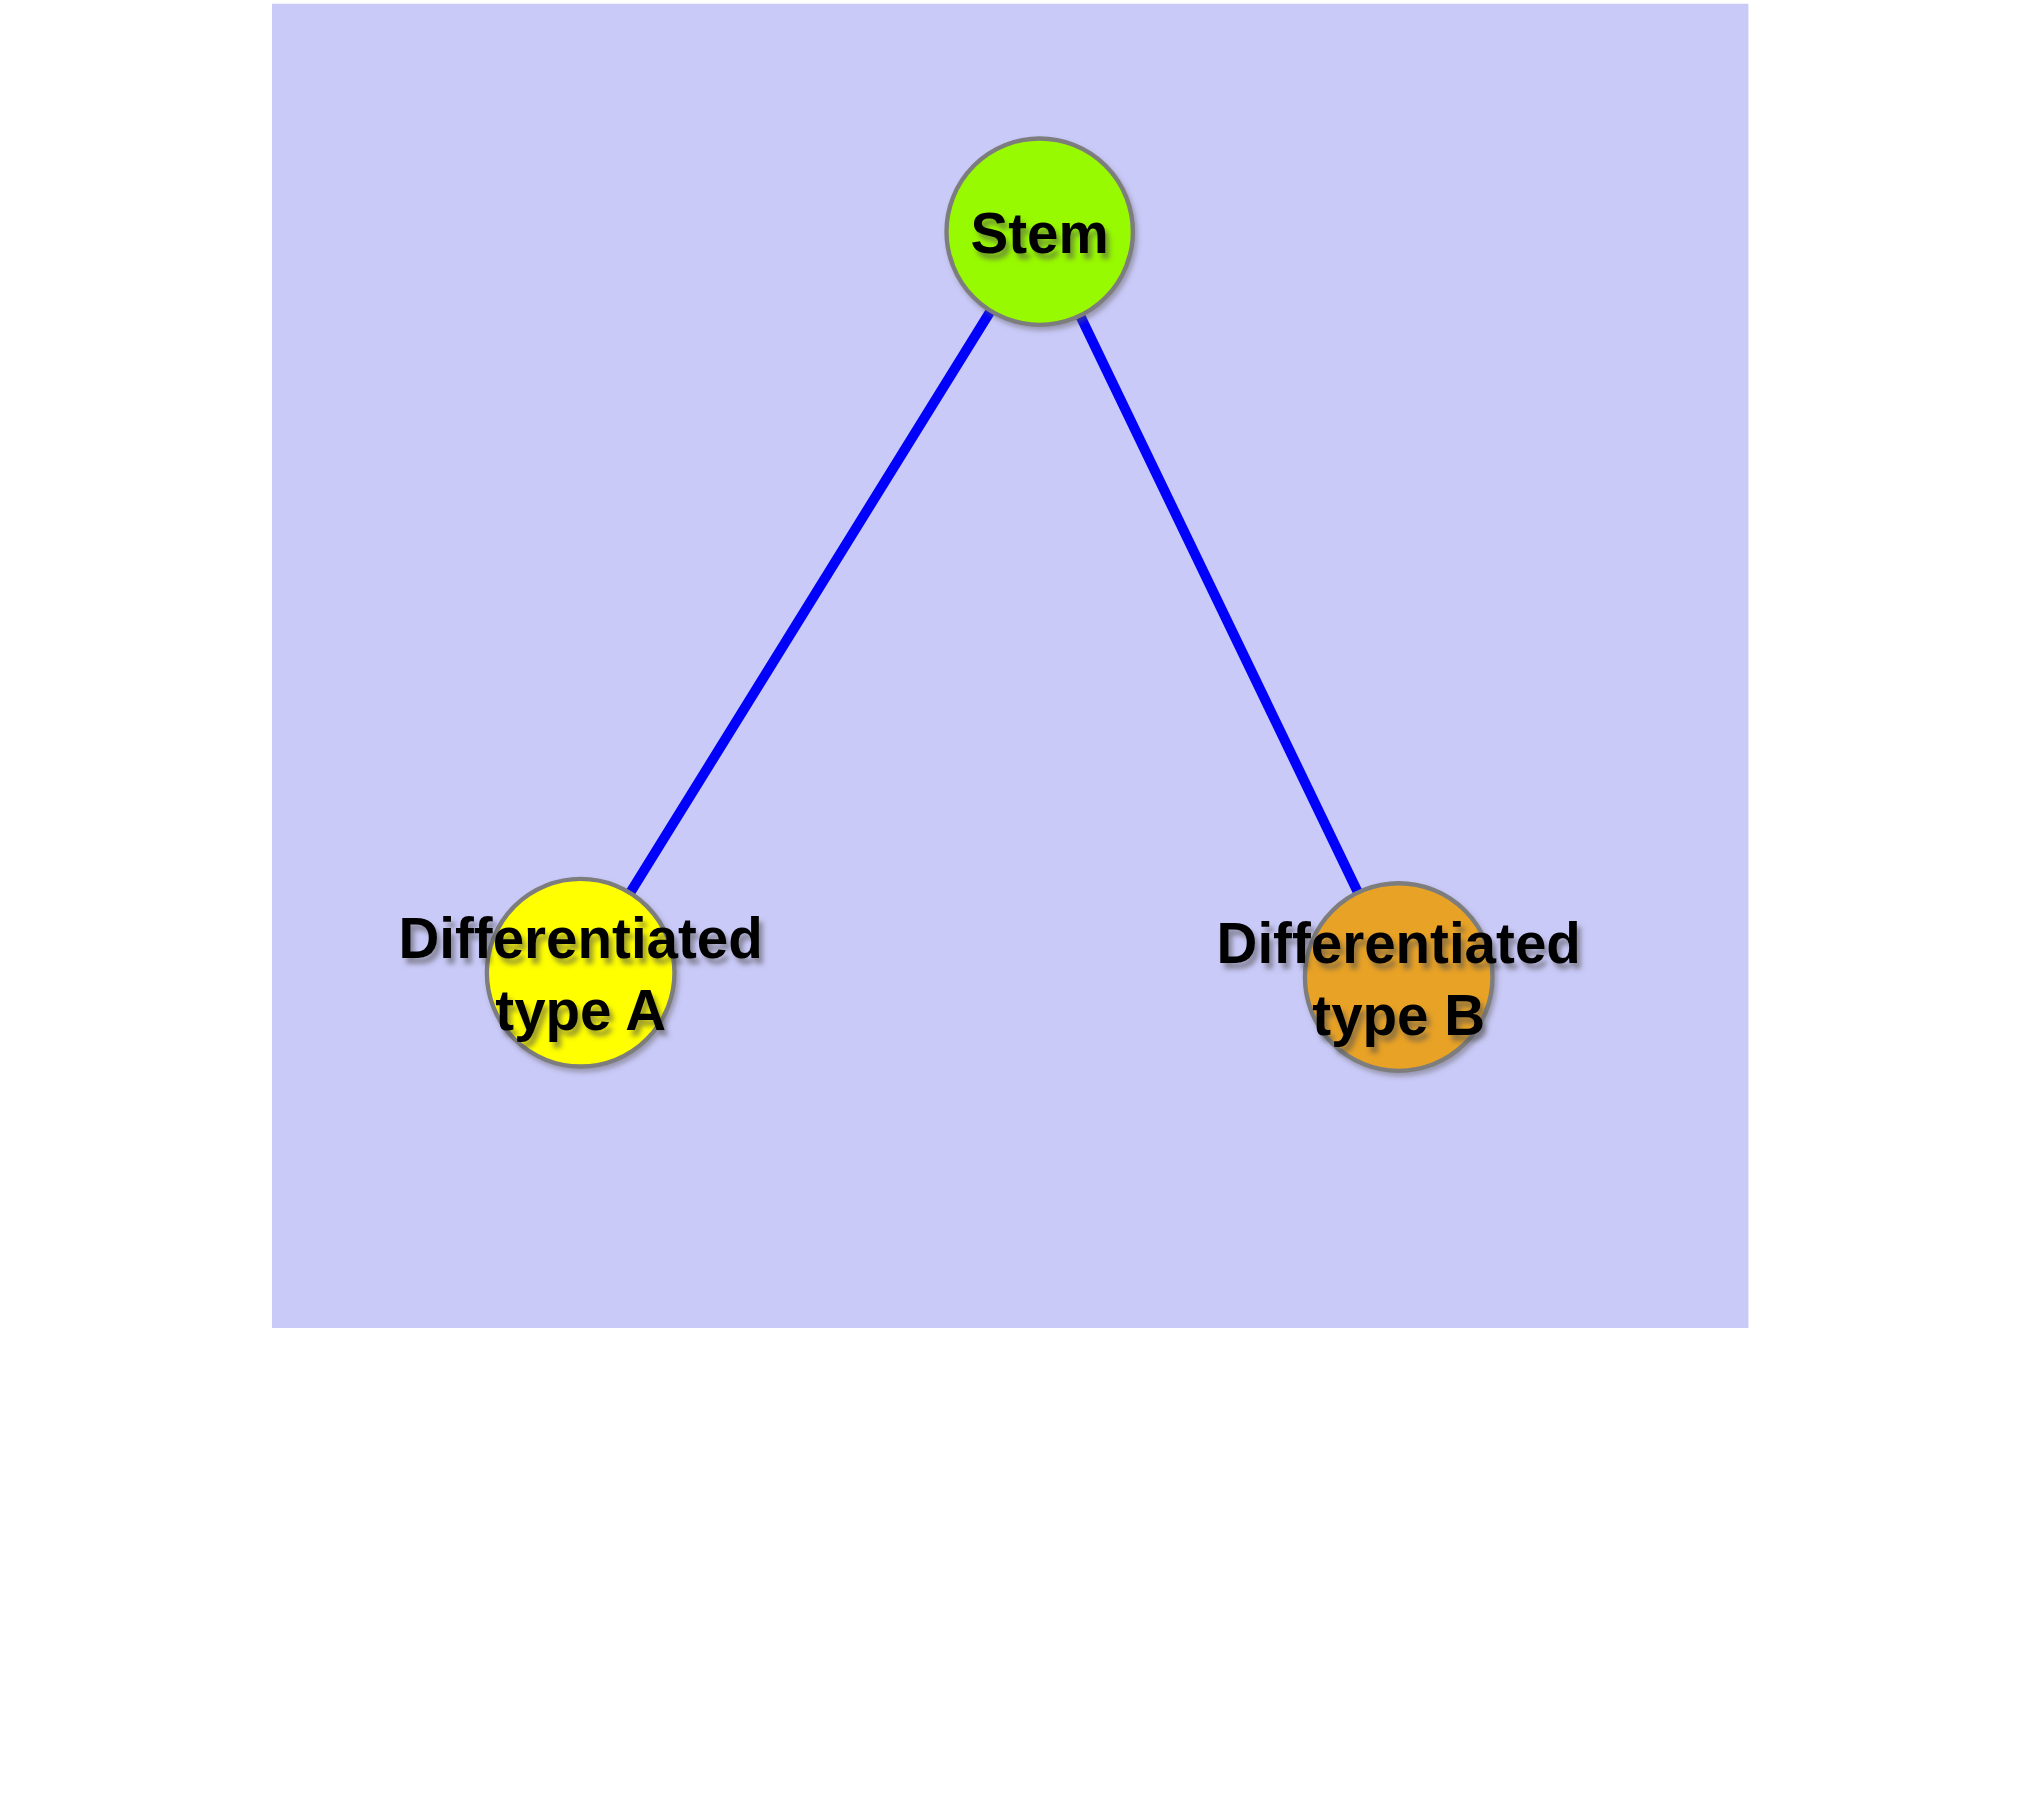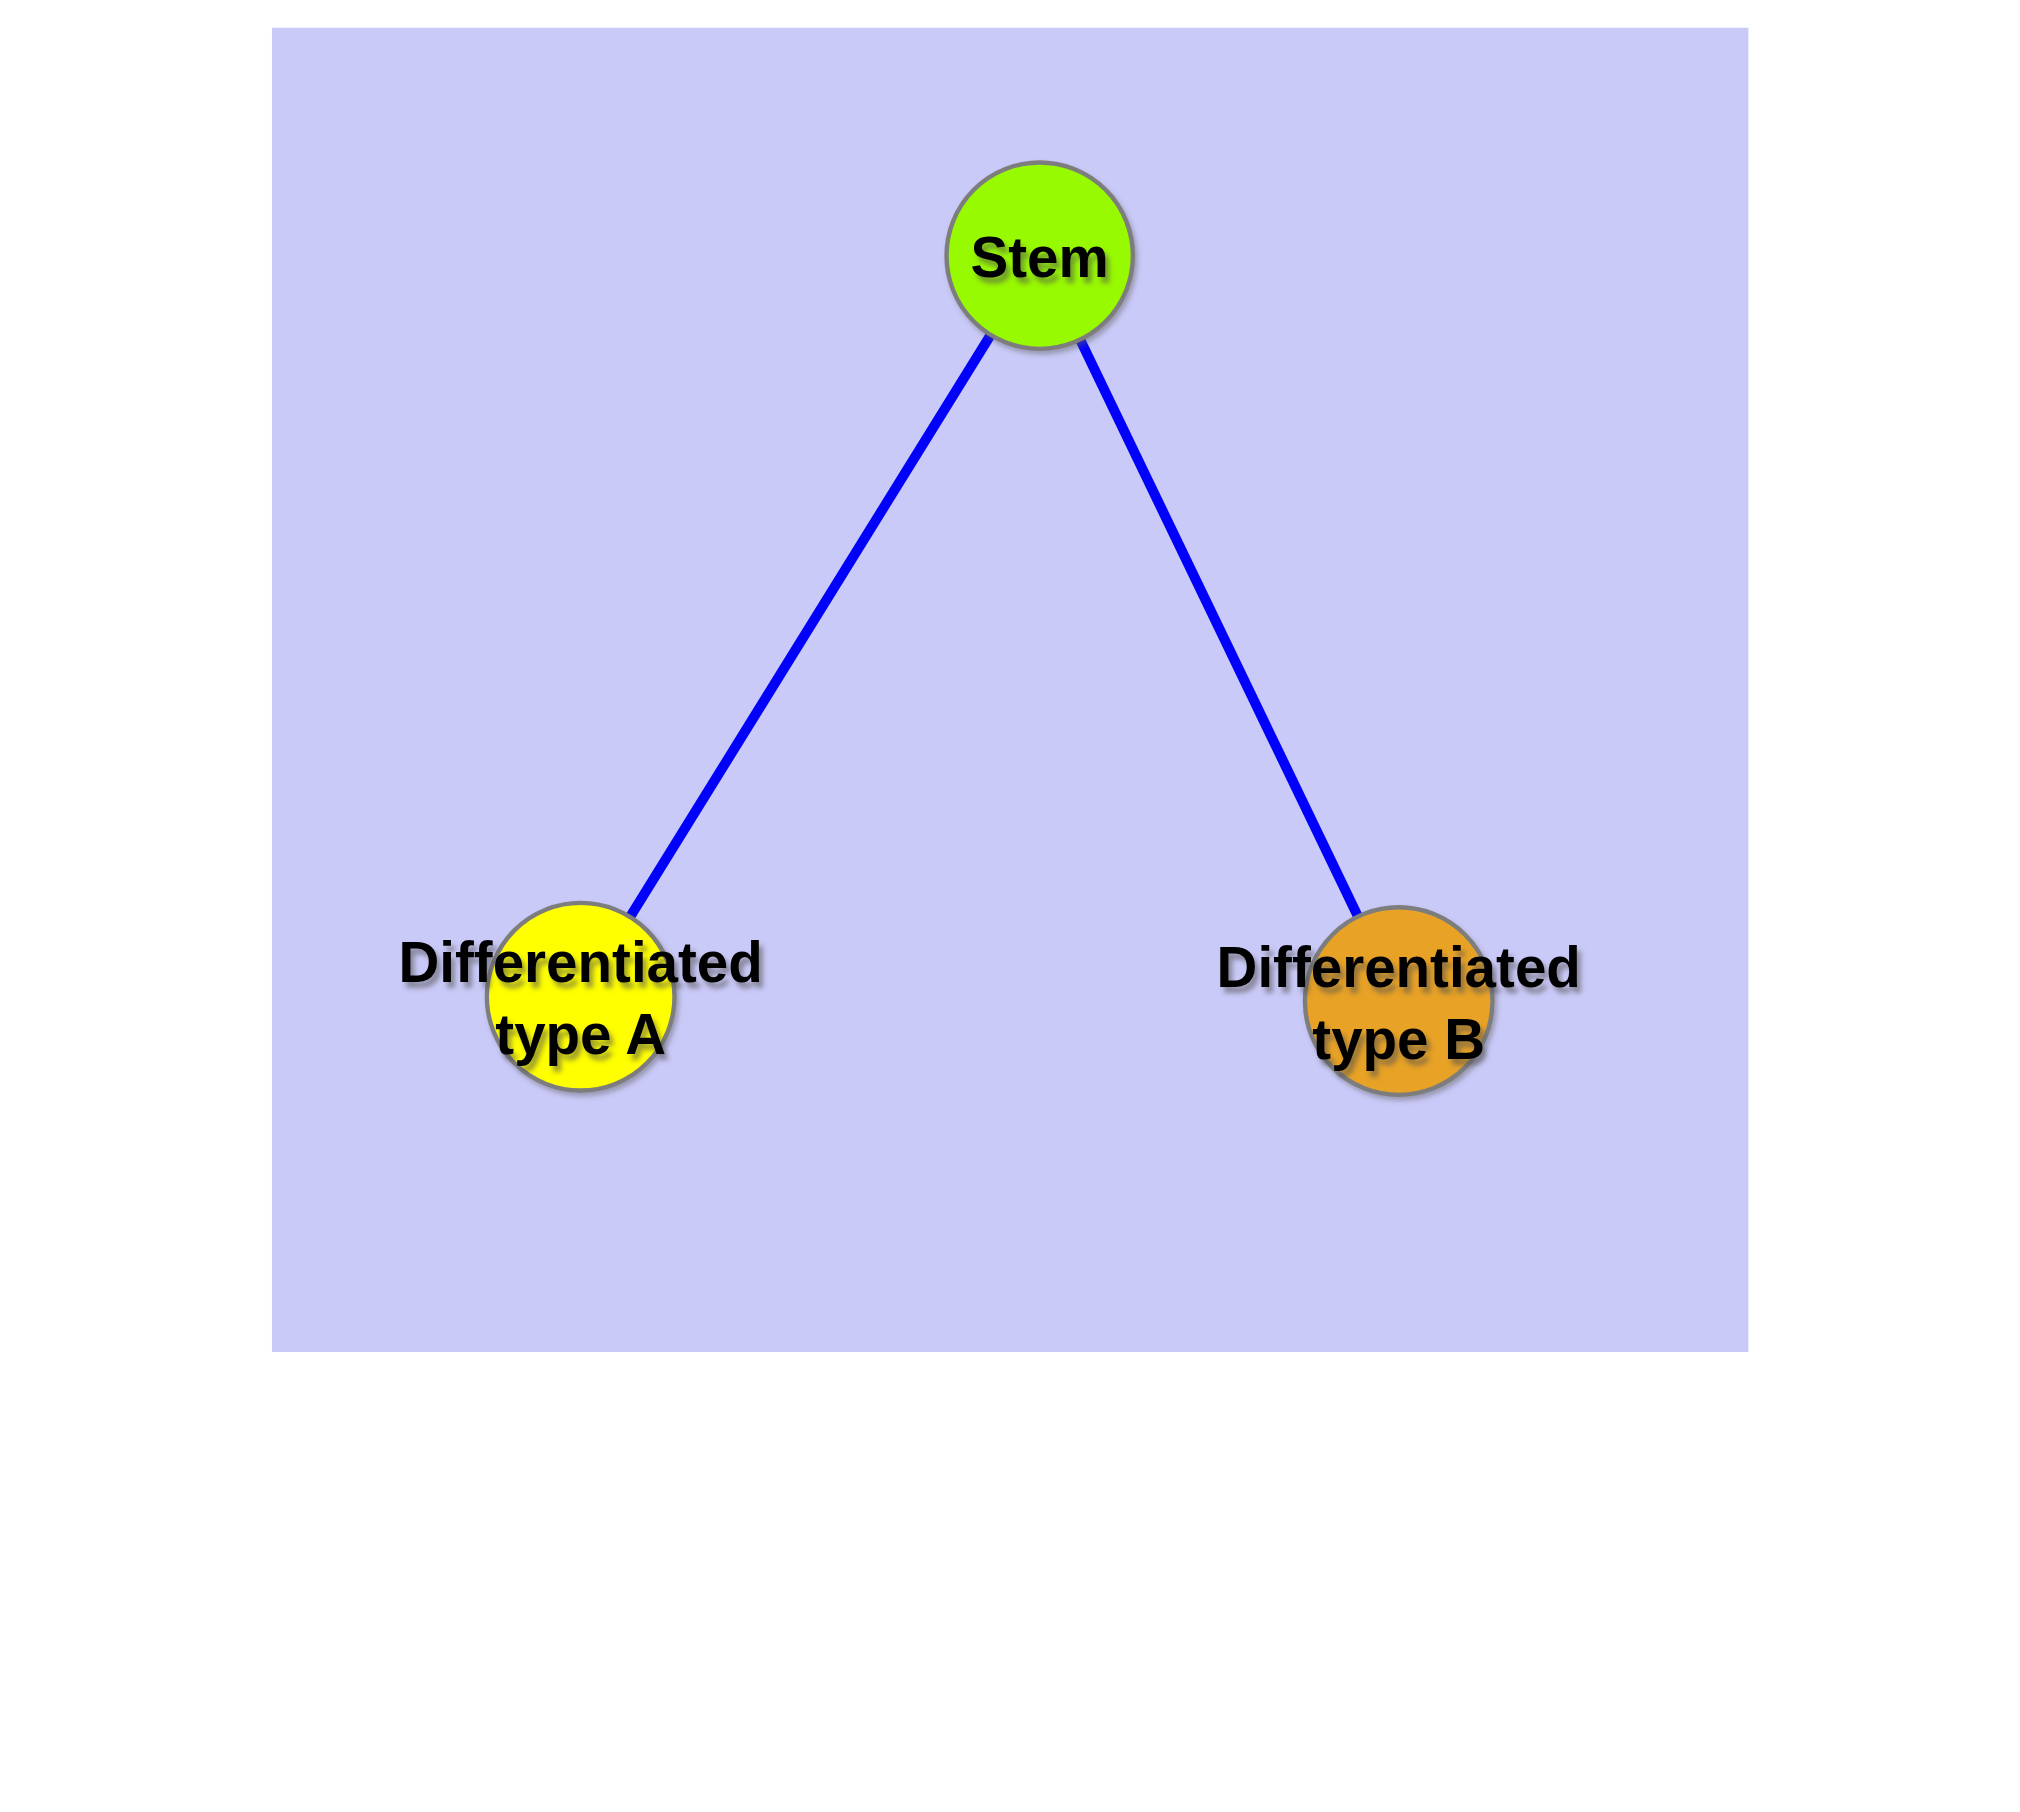--- a/index.html
+++ b/index.html
@@ -2,21 +2,20 @@
 <html style="font-size:13.6px"><head>
 <meta charset="utf-8">
 <style>
   html, body { margin: 0; padding: 0; background: #ffffff; }
   .figure {
     position: relative;
     width: 2021px;
     height: 1328px;
     background: #ffffff;
     overflow: hidden;
-    margin-top: 24px;
   }
   .figure svg { display: block; width: 100%; height: 100%; }
   .node-label {
     font-family: "Liberation Sans", sans-serif;
     font-weight: 700;
     font-size: 91px;
     text-anchor: middle;
     text-shadow: 4px 6px 5px rgba(80, 80, 80, 0.55);
   }
   .edge-line { stroke-linecap: round; }

